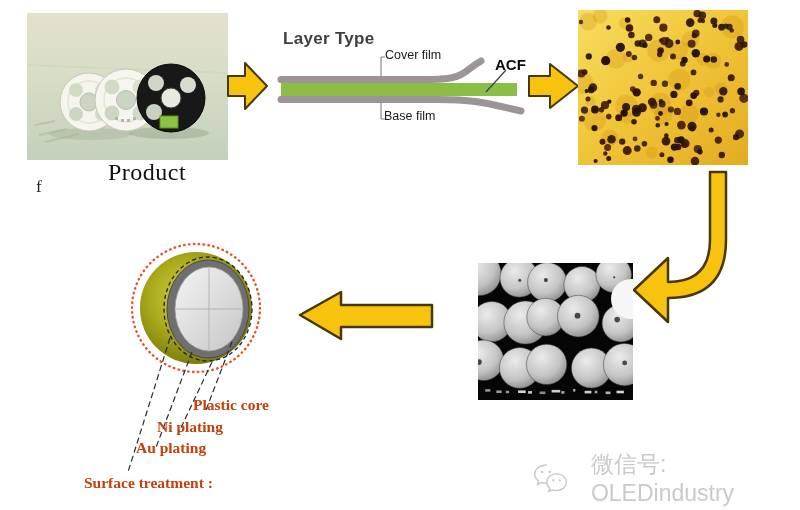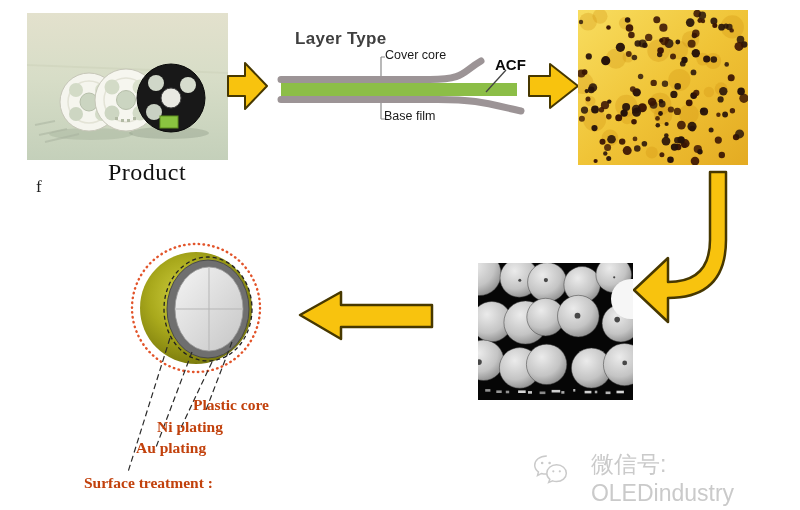--- a/index.html
+++ b/index.html
@@ -7,21 +7,21 @@
        font-family:"Liberation Sans",sans-serif;position:relative;}
   .abs{position:absolute;}
   .serif{font-family:"Liberation Serif",serif;}
   .product-label{font-size:24px;color:#111;letter-spacing:.5px;}
   .cropped-char{font-size:17px;color:#222;}
   .layer-title{font-size:17px;font-weight:600;color:#3f3f3f;letter-spacing:.3px;}
   .film-label{font-size:12.5px;color:#1a1a1a;}
   .acf-label{font-size:15px;font-weight:700;color:#0a0a0a;margin-top:8px;}
   .ball-label{font-size:15.5px;font-weight:700;color:#c2410c;}
   .surface-label{font-size:15.5px;font-weight:700;color:#c2410c;}
-  .watermark{display:flex;gap:19px;color:#cacaca;}
+  .watermark{display:flex;align-items:center;gap:19px;color:#cacaca;}
   .watermark-text{font-size:23px;color:#cacaca;text-shadow:1px 1px 0 #ffffff;}
 </style>
 </head>
 <body>
 
 <svg class="abs" style="left:27px;top:13px;" width="201" height="147" viewBox="0 0 201 147">
   <defs>
     <linearGradient id="bgG" x1="0" y1="0" x2="0" y2="1">
       <stop offset="0" stop-color="#e3e1cd"></stop>
         <stop offset=".45" stop-color="#d7ddc7"></stop>
@@ -82,22 +82,22 @@
   <polygon points="2,16 19,16 19,3 41,26 19,49 19,36 2,36" fill="#F8C30E" stroke="#473800" stroke-width="2" stroke-linejoin="round"></polygon>
 </svg>
 
 <svg class="abs" style="left:270px;top:30px;" width="260" height="95" viewBox="0 0 260 95">
   <path d="M111 27 h4 M111 27 V89 M111 89 h4" fill="none" stroke="#8a8a8a" stroke-width="1.2"></path>
   <path d="M11 69.5 L168 69.5 C205 69.5 215 73 251 81" fill="none" stroke="#9C9496" stroke-width="7" stroke-linecap="round"></path>
   <path d="M11 49.5 L160 49.5 C195 49.5 192 42 211 31" fill="none" stroke="#9C9496" stroke-width="7" stroke-linecap="round"></path>
   <rect x="11" y="53" width="236" height="13" fill="#8CBE47"></rect>
   <line x1="236" y1="40" x2="216" y2="62" stroke="#444" stroke-width="1.3"></line>
 </svg>
-<div class="abs layer-title" style="left:283px;top:29px;margin-left:12px;">Layer Type</div>
-<div class="abs film-label" style="left:385px;top:48px;">Cover core</div>
+<div class="abs layer-title" style="left:283px;top:29px;">Layer Type</div>
+<div class="abs film-label" style="left:385px;top:48px;">Cover film</div>
 <div class="abs acf-label" style="left:495px;top:48px;">ACF</div>
 <div class="abs film-label" style="left:384px;top:109px;">Base film</div>
 
 <svg class="abs" style="left:527px;top:62px;" width="54" height="50" viewBox="0 0 54 50">
   <polygon points="2,14 23,14 23,2 51,24 23,46 23,34 2,34" fill="#F8C30E" stroke="#473800" stroke-width="2" stroke-linejoin="round"></polygon>
 </svg>
 
 <svg class="abs" style="left:578px;top:10px;" width="170" height="155" viewBox="0 0 170 155">
   <defs>
     <linearGradient id="goldG" x1="0" y1="0" x2="1" y2="1">

